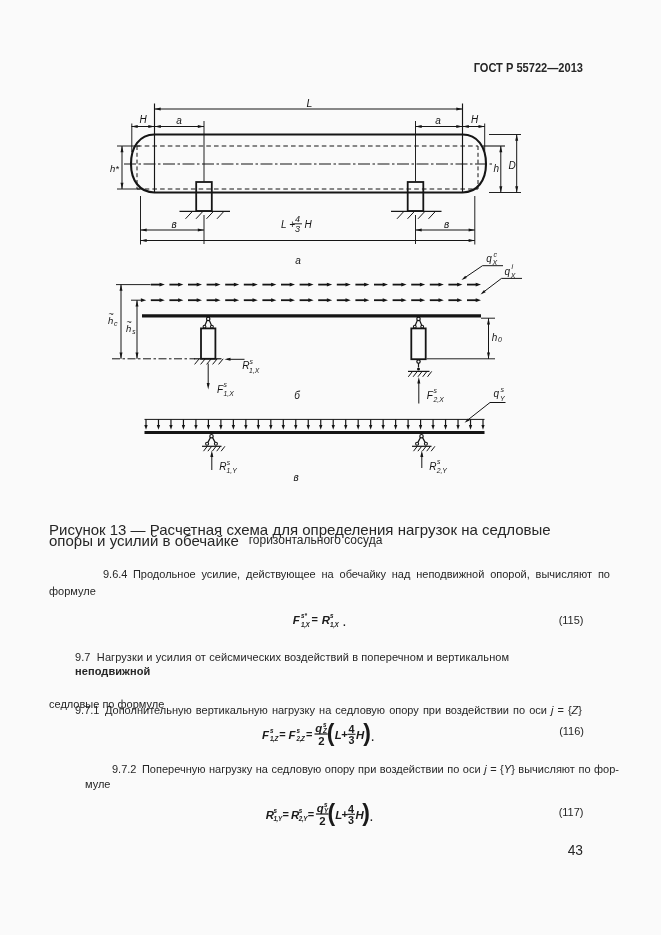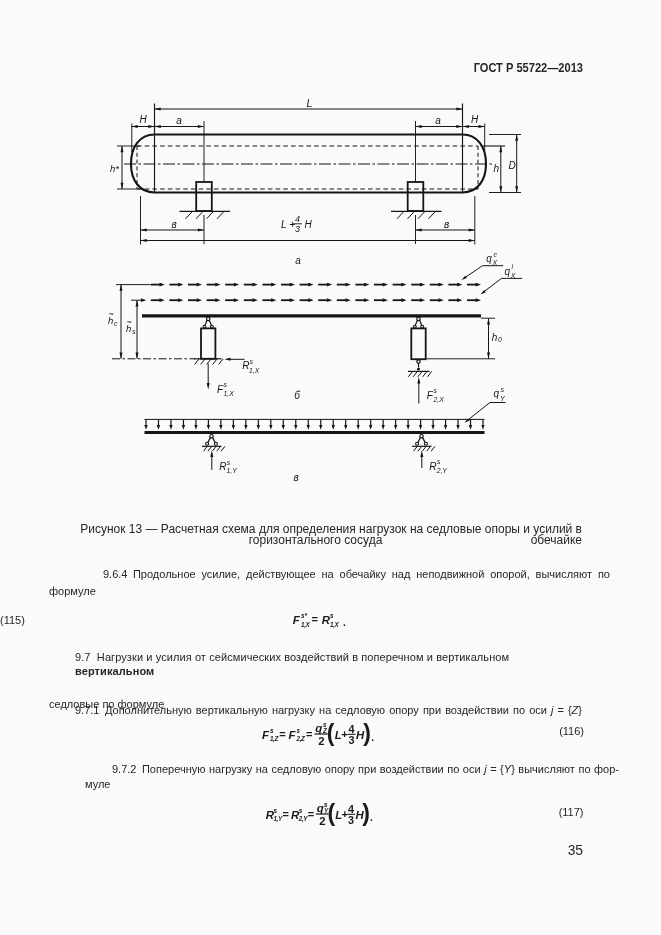--- a/index.html
+++ b/index.html
@@ -384,26 +384,26 @@
 <text x="292.7" y="623.6" font-style="italic" font-weight="bold" font-size="11.4" font-family="Liberation Sans, sans-serif" fill="#1a1a1a" text-anchor="start">F</text>
 <text x="301.0" y="618.2" font-style="italic" font-weight="bold" font-size="6.3" font-family="Liberation Sans, sans-serif" fill="#1a1a1a" text-anchor="start">s*</text>
 <text x="301.0" y="626.7" font-style="italic" letter-spacing="-0.35" font-weight="bold" font-size="6.3" font-family="Liberation Sans, sans-serif" fill="#1a1a1a" text-anchor="start">1,X</text>
 <text x="311.5" y="623.3" font-weight="bold" font-size="11.0" font-family="Liberation Sans, sans-serif" fill="#1a1a1a" text-anchor="start">=</text>
 <text x="321.7" y="623.6" font-style="italic" font-weight="bold" font-size="11.4" font-family="Liberation Sans, sans-serif" fill="#1a1a1a" text-anchor="start">R</text>
 <text x="330.0" y="618.2" font-style="italic" font-weight="bold" font-size="6.3" font-family="Liberation Sans, sans-serif" fill="#1a1a1a" text-anchor="start">s</text>
 <text x="330.0" y="626.7" font-style="italic" letter-spacing="-0.35" font-weight="bold" font-size="6.3" font-family="Liberation Sans, sans-serif" fill="#1a1a1a" text-anchor="start">1,X</text>
 <text x="342.9" y="626.1" font-weight="bold" font-size="10" font-family="Liberation Sans, sans-serif" fill="#1a1a1a" text-anchor="start">.</text>
   </svg>
 <div class="tl " style="left:0px;top:61.5px;width:583px;text-align:right;font-weight:bold;font-size:12.6px;line-height:12.6px;transform:scaleX(0.88);transform-origin:100% 50%;">ГОСТ Р 55722—2013</div>
-<div class="tl " style="left:49px;top:523.7px;width:533px;text-align:right;font-size:12px;line-height:11.5px;">Рисунок 13 — Расчетная схема для определения нагрузок на седловые опоры и усилий в обечайке</div>
+<div class="tl " style="left:49px;top:523.7px;width:533px;text-align:left;font-size:15px;line-height:11.5px;">Рисунок 13 — Расчетная схема для определения нагрузок на седловые опоры и усилий в обечайке</div>
 <div class="tl " style="left:49px;top:535.2px;width:533px;text-align:center;font-size:12px;line-height:11.5px;">горизонтального сосуда</div>
 <div class="tl j" style="left:75px;top:568.9px;width:507px;margin-left:28px;">9.6.4 Продольное усилие, действующее на обечайку над неподвижной опорой, вычисляют по</div>
 <div class="tl " style="left:49px;top:585.5px;">формуле</div>
-<div class="tl " style="left:0px;top:614.6px;width:583.5px;">(115)</div>
+<div class="tl " style="left:0px;top:614.6px;width:583.5px;text-align:right;">(115)</div>
 <div class="tl " style="left:75px;top:651.6px;width:520px;font-weight:normal;letter-spacing:0.09px;">9.7&nbsp; Нагрузки и усилия от сейсмических воздействий в поперечном и вертикальном</div>
-<div class="tl " style="left:75px;top:666.2px;width:520px;font-weight:bold;letter-spacing:0.09px;">вертикальном</div>
+<div class="tl " style="left:75px;top:666.2px;width:520px;font-weight:bold;letter-spacing:0.09px;">неподвижной</div>
 <div class="tl j" style="left:75px;top:683.5px;width:507px;margin-top:21px;">9.7.1 Дополнительную вертикальную нагрузку на седловую опору при воздействии по оси <i>j</i> = {<i>Z</i>}</div>
 <div class="tl " style="left:49px;top:698.7px;">седловые по формуле</div>
 <div class="tl " style="left:0px;top:725.6px;width:584px;text-align:right;">(116)</div>
 <div class="tl j" style="left:84px;top:764.0px;width:507px;margin-left:28px;">9.7.2 Поперечную нагрузку на седловую опору при воздействии по оси <i>j</i> = {<i>Y</i>} вычисляют по фор-</div>
 <div class="tl " style="left:49px;top:779.2px;margin-left:36px;">муле</div>
 <div class="tl " style="left:0px;top:806.6px;width:583.5px;text-align:right;">(117)</div>
-<div class="tl " style="left:0px;top:843.6px;width:583px;text-align:right;font-size:13.8px;line-height:13.8px;">35</div>
+<div class="tl " style="left:0px;top:843.6px;width:583px;text-align:right;font-size:13.8px;line-height:13.8px;">43</div>
 
 </body></html>

